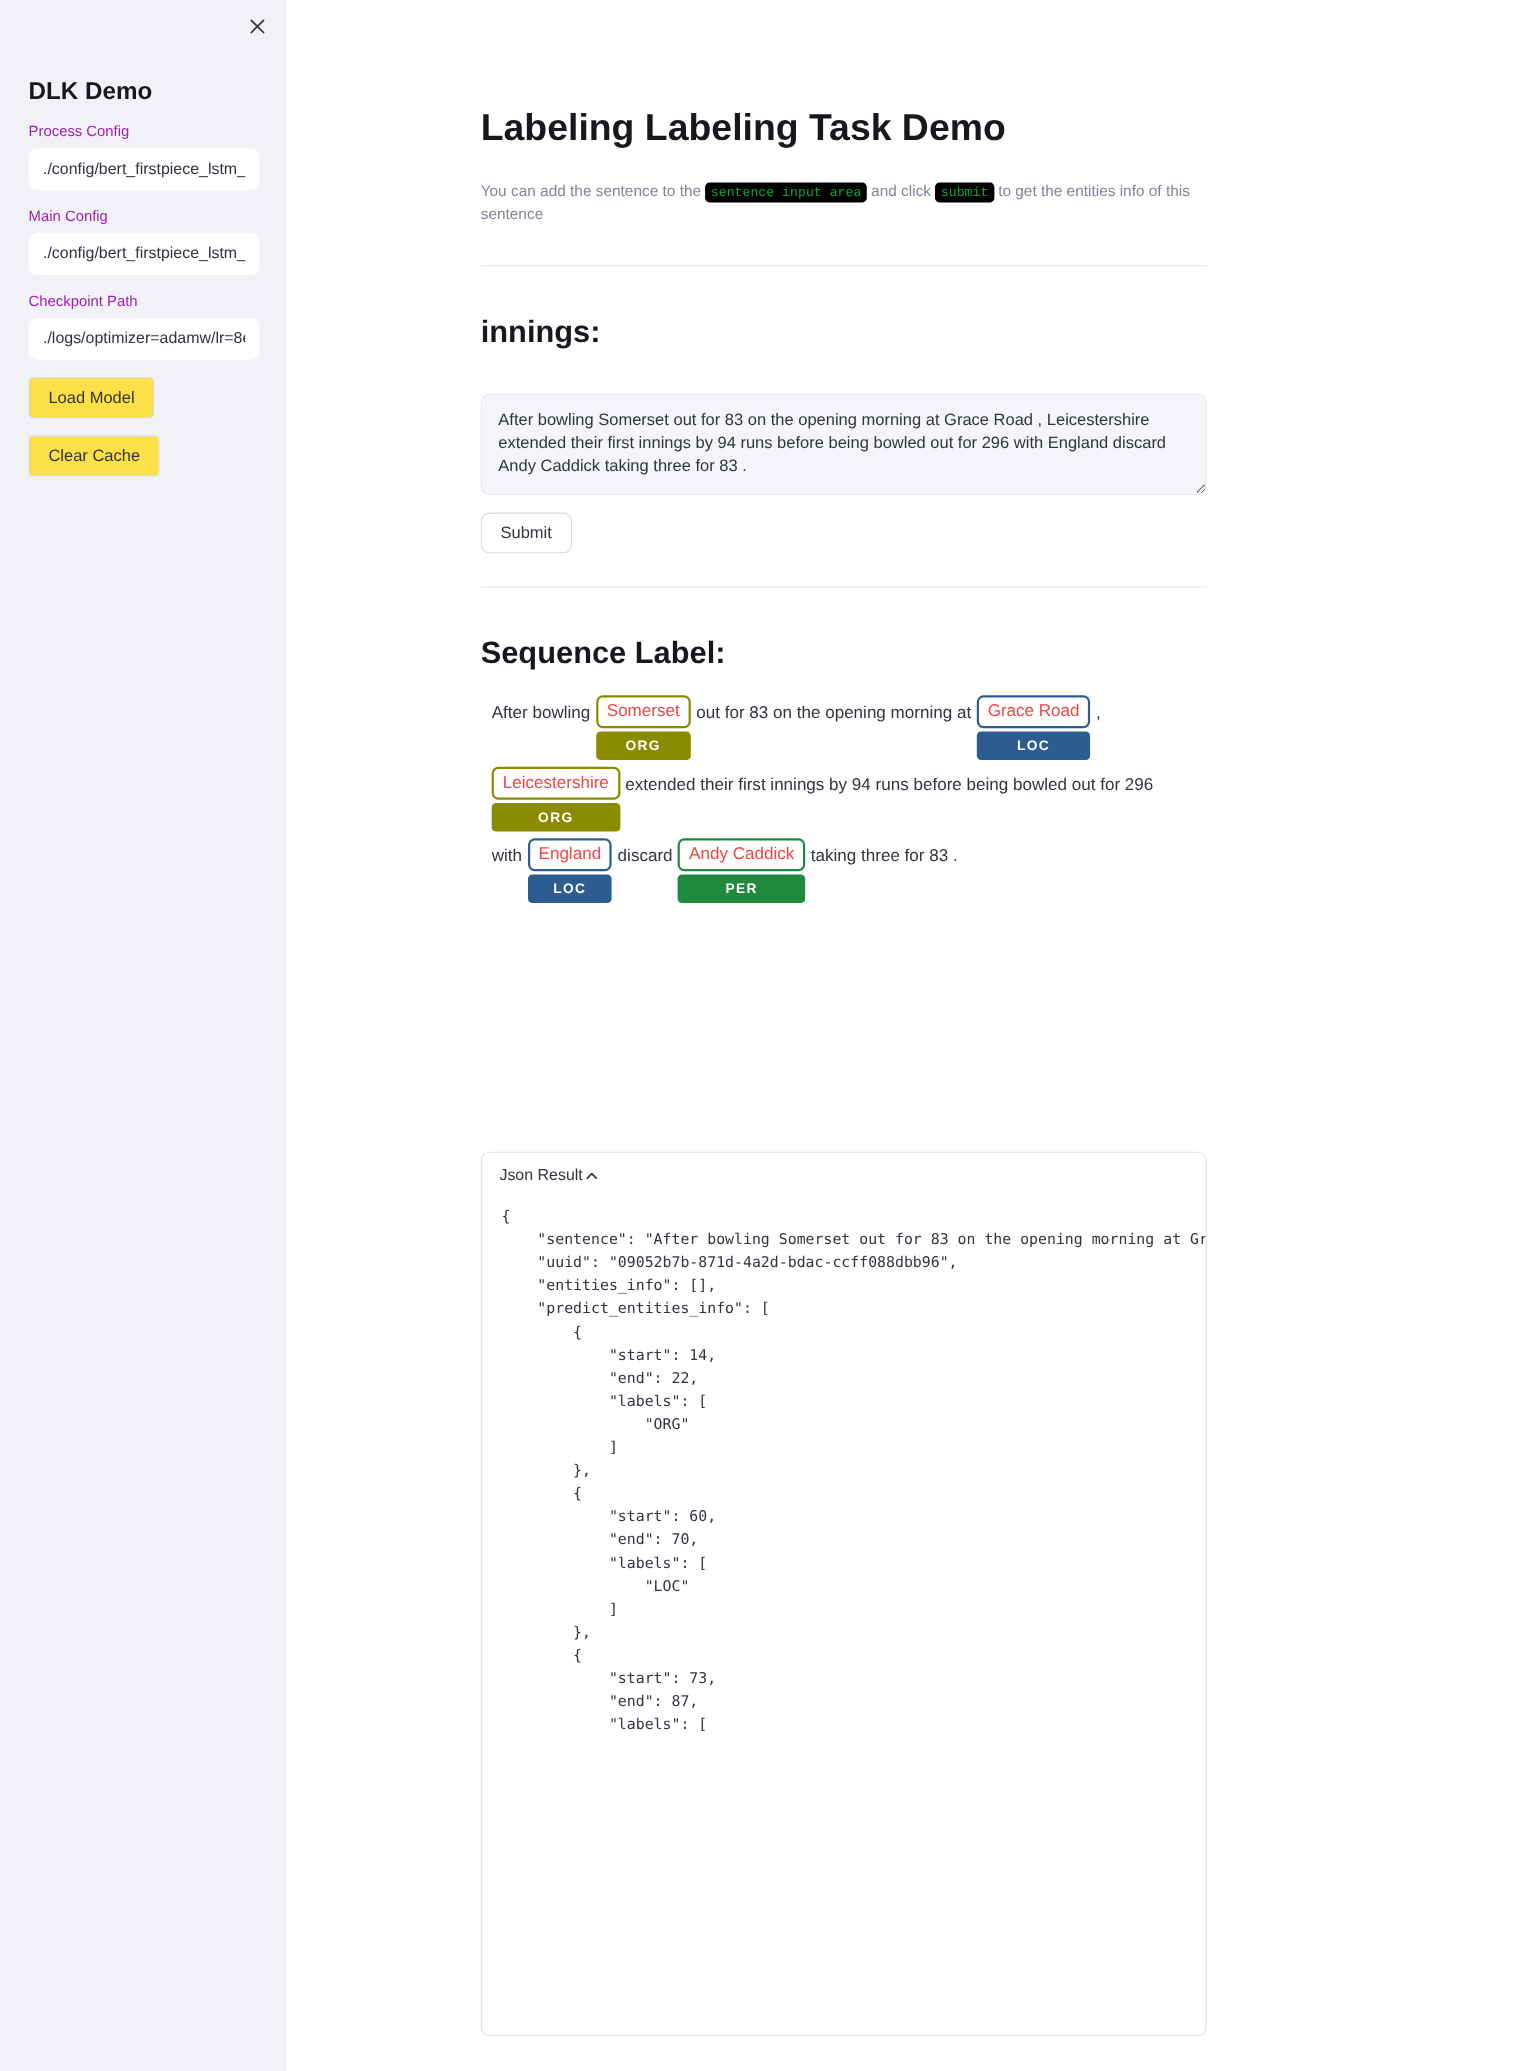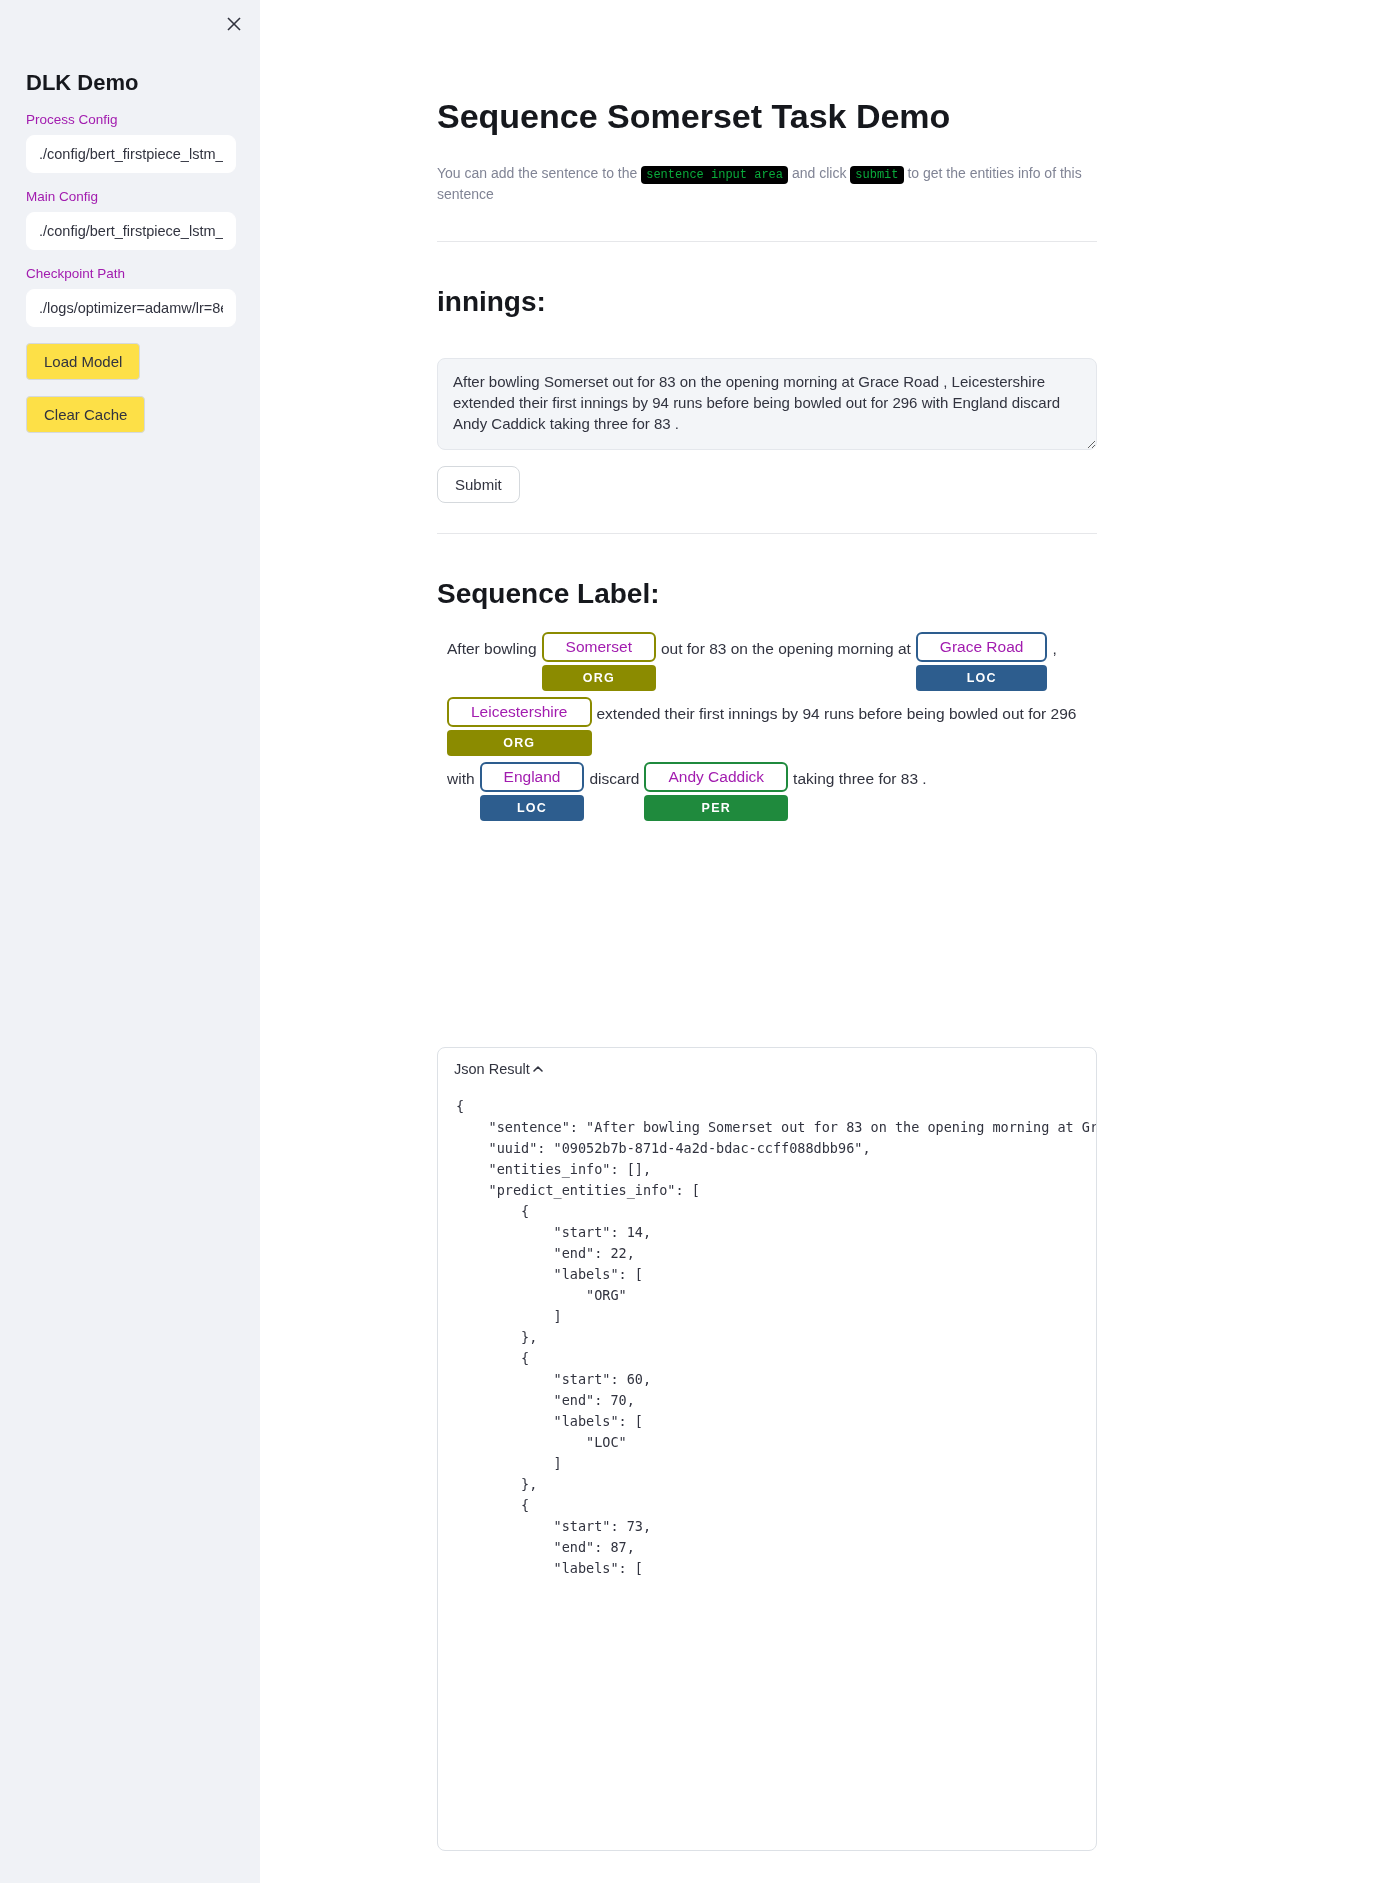--- a/index.html
+++ b/index.html
@@ -76,21 +76,21 @@
     font-family:"Liberation Sans", sans-serif; cursor:pointer;
   }
 
   
   .anno { margin-top:22px; padding-left:10px; }
   .anno-line { display:flex; align-items:flex-start; flex-wrap:wrap; margin-bottom:6px; }
   .anno-text { padding-top:8px; font-size:15.5px; color:#31333F; white-space:pre-wrap; }
   .entity { display:inline-flex; flex-direction:column; margin:0 5px; --c:#888; }
   .entity-word {
     border:2px solid var(--c); border-radius:6px; background:#ffffff;
-    padding:4px 22px; font-size:15.5px; color:#a21caf; text-align:left; white-space:nowrap;
+    padding:4px 8px; font-size:15.5px; color:#ef4444; text-align:left; white-space:nowrap;
   }
   .entity-label {
     margin-top:3px; background:var(--c); color:#ffffff;
     border-radius:4px; text-align:center;
     font-size:12.5px; font-weight:600; letter-spacing:1.2px;
     padding:6px 2px;
   }
 
   
   .expander {
@@ -139,21 +139,21 @@
     <input type="text" value="./logs/optimizer=adamw/lr=8e-5" style="">
   </div>
 
   <button class="side-btn">Load Model</button>
   <button class="side-btn">Clear Cache</button>
 </div>
 
 <div class="main">
   <div class="content">
 
-    <h1 class="page-title">Sequence Somerset Task Demo</h1>
+    <h1 class="page-title">Labeling Labeling Task Demo</h1>
 
     <p class="subtitle"><span>You can add the sentence to the </span><code class="inline-code">sentence input area</code><span> and click </span><code class="inline-code">submit</code><span> to get the entities info of this sentence</span></p>
 
     <hr class="divider">
 
     <h2 class="section-heading">innings:</h2>
 
     <textarea class="sentence-textarea" spellcheck="false" style="">After bowling Somerset out for 83 on the opening morning at Grace Road , Leicestershire extended their first innings by 94 runs before being bowled out for 296 with England discard Andy Caddick taking three for 83 .</textarea>
 
     <button class="submit-btn">Submit</button>

